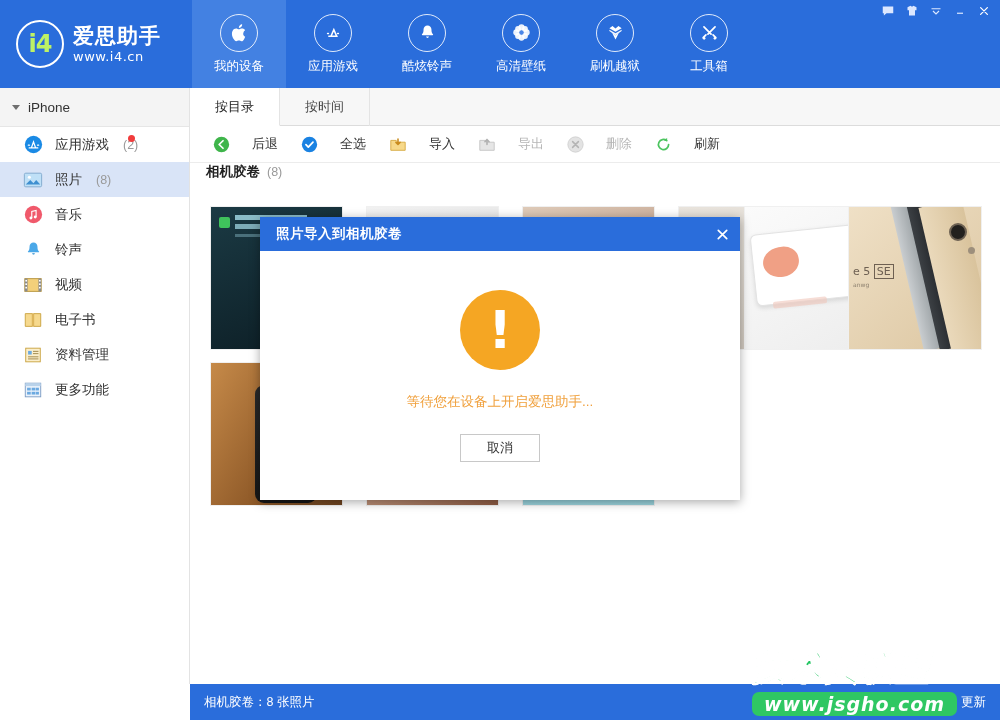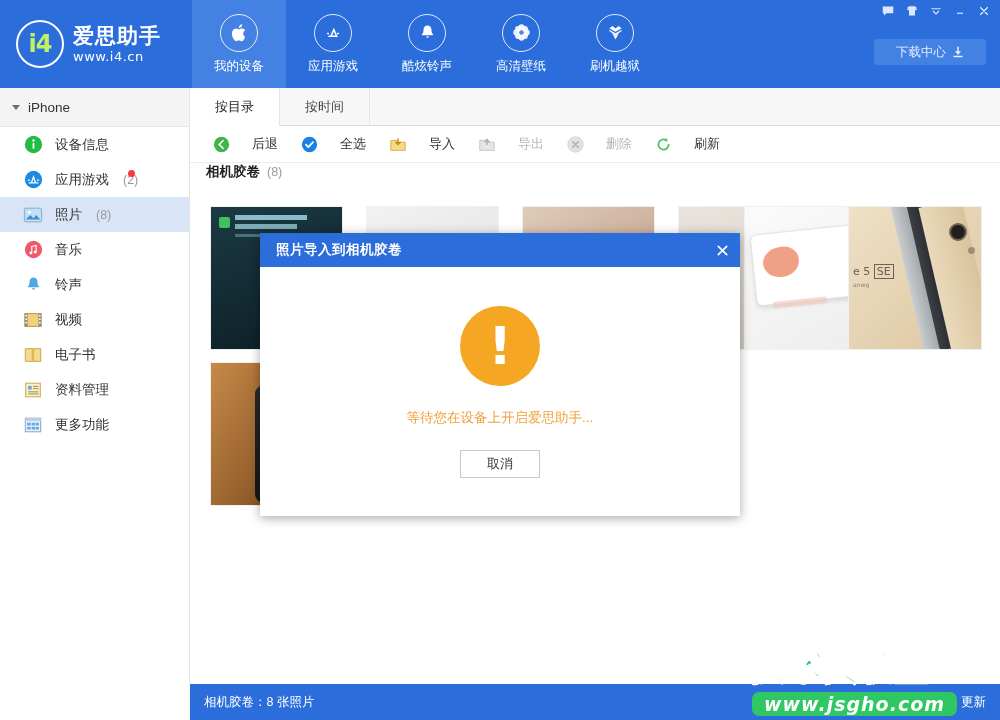--- a/index.html
+++ b/index.html
@@ -120,21 +120,21 @@
     font-family: "DejaVu Sans", sans-serif;
   }
   .wm-url {
     display: inline-block; background: #2fc763; color: #fff; font-size: 19px; font-weight: bold;
     padding: 1px 12px; border-radius: 7px; letter-spacing: 1px; margin-top: 1px;
     font-family: "DejaVu Sans", sans-serif;
   }
 
   
   .modal-shadow {
-    position: absolute; left: 260px; top: 233px; width: 480px; height: 283px;
+    position: absolute; left: 260px; top: 217px; width: 480px; height: 283px;
     box-shadow: 0 2px 10px rgba(0,0,0,.35); background: #fff;
   }
   .modal-title {
     height: 34px; background: #2a6ddb; display: flex; align-items: center;
     padding-left: 16px; position: relative;
   }
   .modal-title .t { color: #fff; font-size: 13.5px; font-weight: bold; letter-spacing: .5px; }
   .modal-close {
     position: absolute; right: 0; top: 0; width: 36px; height: 34px;
     display: flex; align-items: center; justify-content: center; cursor: pointer;
@@ -224,20 +224,31 @@
         <div class="ic">
           <svg width="21" height="21" viewBox="0 0 24 24" fill="#fff">
             <path d="M12 11.2 5 7l3.6-2.4L12 7.3 15.4 4.6 19 7z"></path>
             <path d="M12 12.8 5 8.8v1.6l7 5 7-5V8.8z" opacity=".95"></path>
             <path d="M12 15.4 8.2 12.6 12 20l3.8-7.4z"></path>
           </svg>
         </div>
         <div class="lbl">刷机越狱</div>
       </div>
 
+      <div class="navtab">
+        <div class="ic">
+          <svg width="19" height="19" viewBox="0 0 24 24" fill="none" stroke="#fff" stroke-width="2.2" stroke-linecap="round">
+            <path d="M5 5l9 9M19 5l-9 9"></path>
+            <path d="M4 18.5 7.5 15M20 18.5 16.5 15"></path>
+            <circle cx="5.2" cy="19.4" r="1.6" fill="#fff" stroke="none"></circle>
+            <circle cx="18.8" cy="19.4" r="1.6" fill="#fff" stroke="none"></circle>
+          </svg>
+        </div>
+        <div class="lbl">工具箱</div>
+      </div>
 
     </div>
 
     <div class="wincontrols">
       <div class="wc">
         <svg width="12" height="12" viewBox="0 0 16 16" fill="#dbe7ff">
             <path d="M1 2h14v9H6l-3.5 3V11H1z"></path>
           </svg>
       </div>
       <div class="wc">
@@ -255,46 +266,29 @@
             <path d="M4 11h8"></path>
           </svg>
       </div>
       <div class="wc">
         <svg width="12" height="12" viewBox="0 0 16 16" stroke="#ffffff" stroke-width="1.7" stroke-linecap="round">
             <path d="M3.5 3.5l9 9M12.5 3.5l-9 9"></path>
           </svg>
       </div>
     </div>
 
-    <div class="dlcenter">
-      <span>下载中心</span>
-      <svg width="12" height="12" viewBox="0 0 16 16" fill="#e4eeff">
-        <path d="M7 1h2v6h3l-4 5-4-5h3z"></path>
-          <rect x="2" y="13" width="12" height="2"></rect>
-      </svg>
-    </div>
   </div>
 
   <div class="sidebar">
 
     <div class="dev-header">
       <div class="caret"></div>
       <div class="name">iPhone</div>
     </div>
 
-    <div class="side-item">
-      <span class="sicon">
-        <svg width="19" height="19" viewBox="0 0 22 22">
-            <circle cx="11" cy="11" r="10" fill="#22bb44"></circle>
-            <rect x="10" y="9" width="2" height="7" fill="#fff" rx="1"></rect>
-            <circle cx="11" cy="6.3" r="1.4" fill="#fff"></circle>
-          </svg>
-      </span>
-      <span class="txt">设备信息</span>
-    </div>
 
     <div class="side-item">
       <span class="sicon">
         <svg width="19" height="19" viewBox="0 0 22 22">
             <circle cx="11" cy="11" r="10" fill="#1a8ae5"></circle>
             <path d="M6 15h10M8.5 15l2.5-7 2.5 7M5 11.8h1.3M15.7 11.8H17" stroke="#fff" stroke-width="1.4" fill="none" stroke-linecap="round"></path>
           </svg>
       </span>
       <span class="txt">应用游戏</span>
       <span class="cnt">(2)</span>

